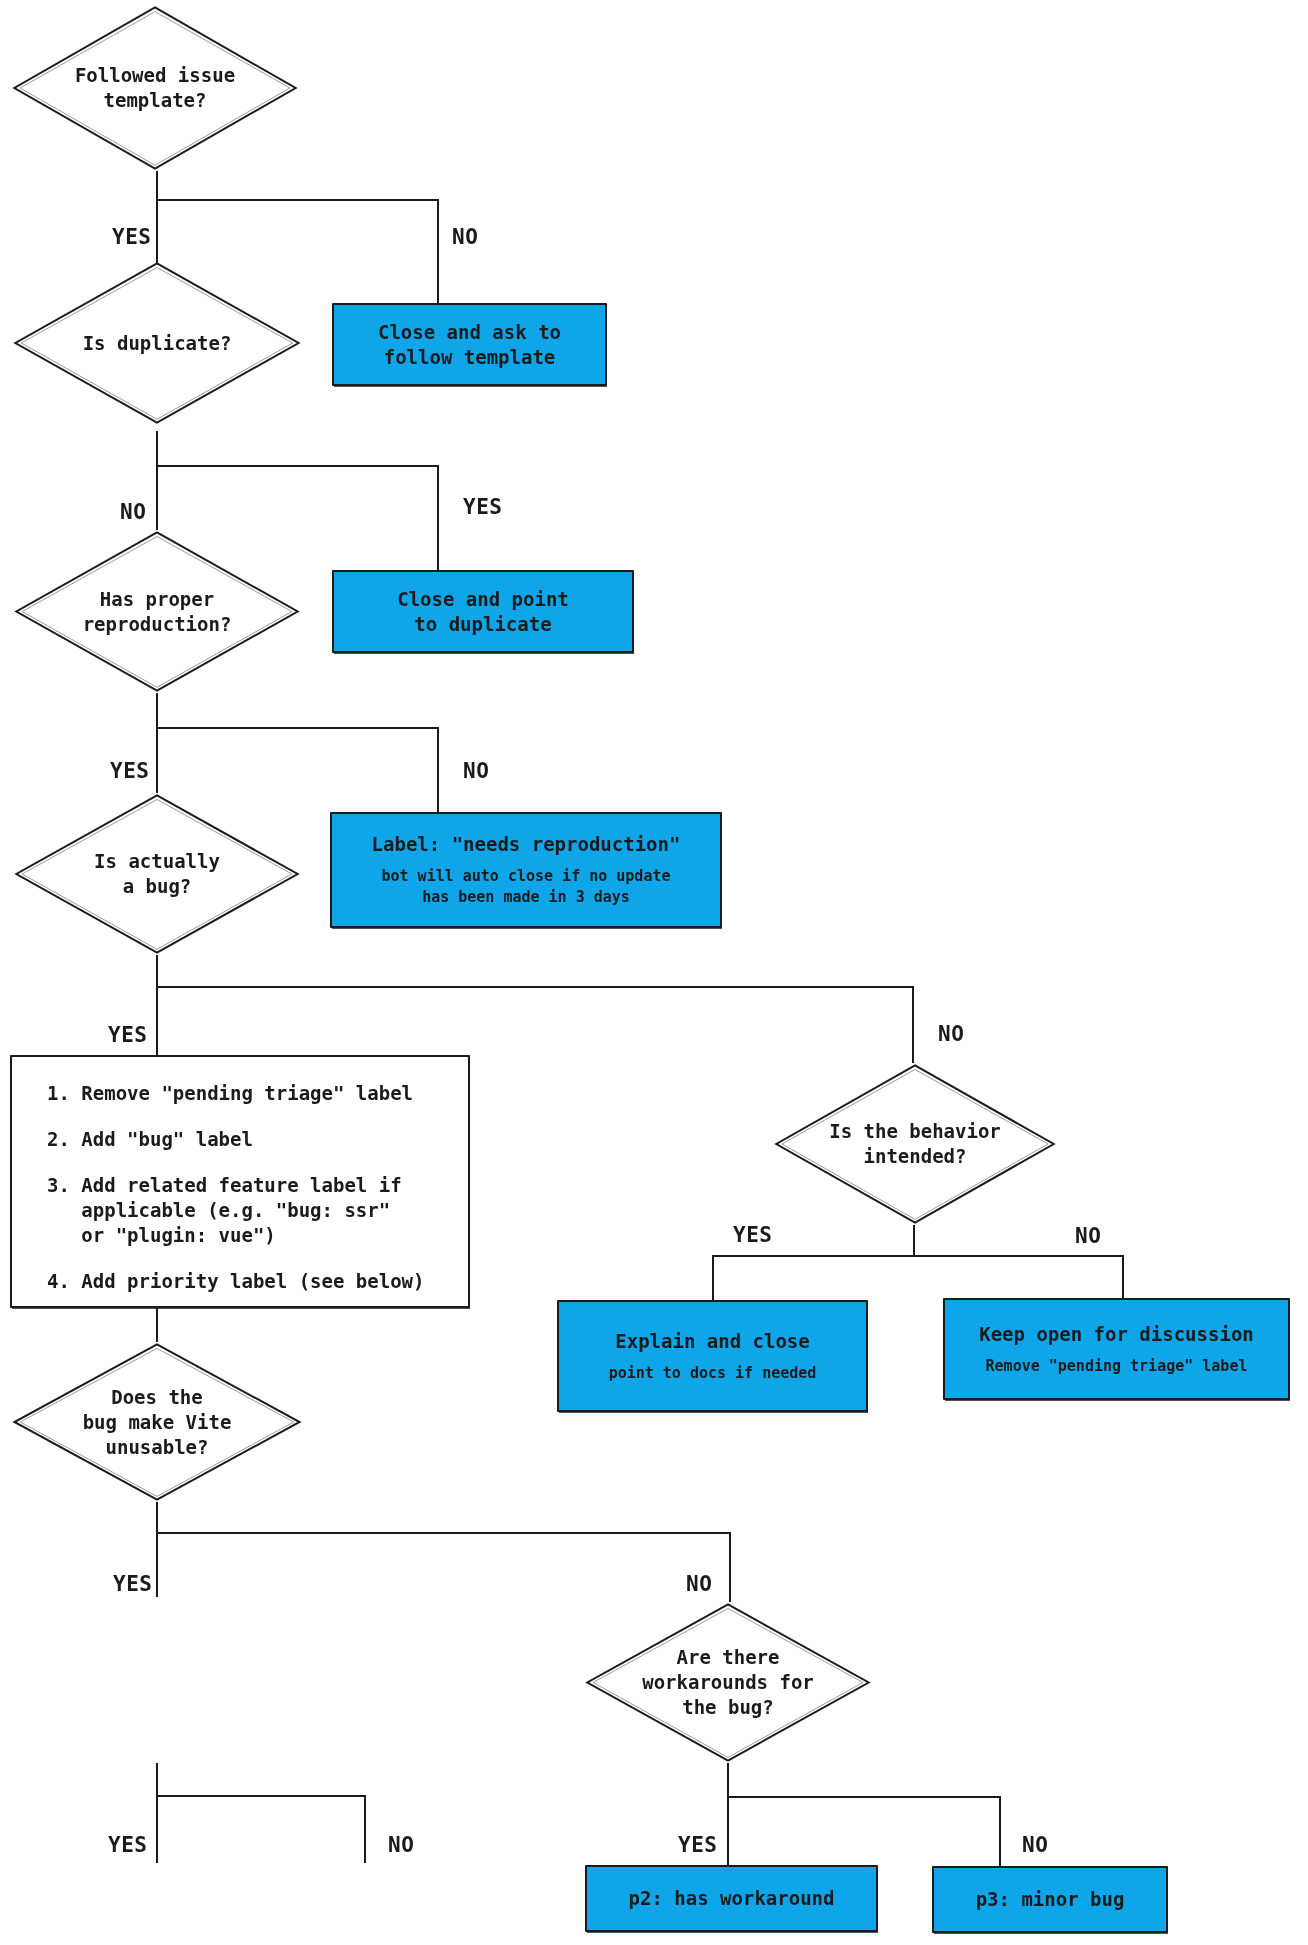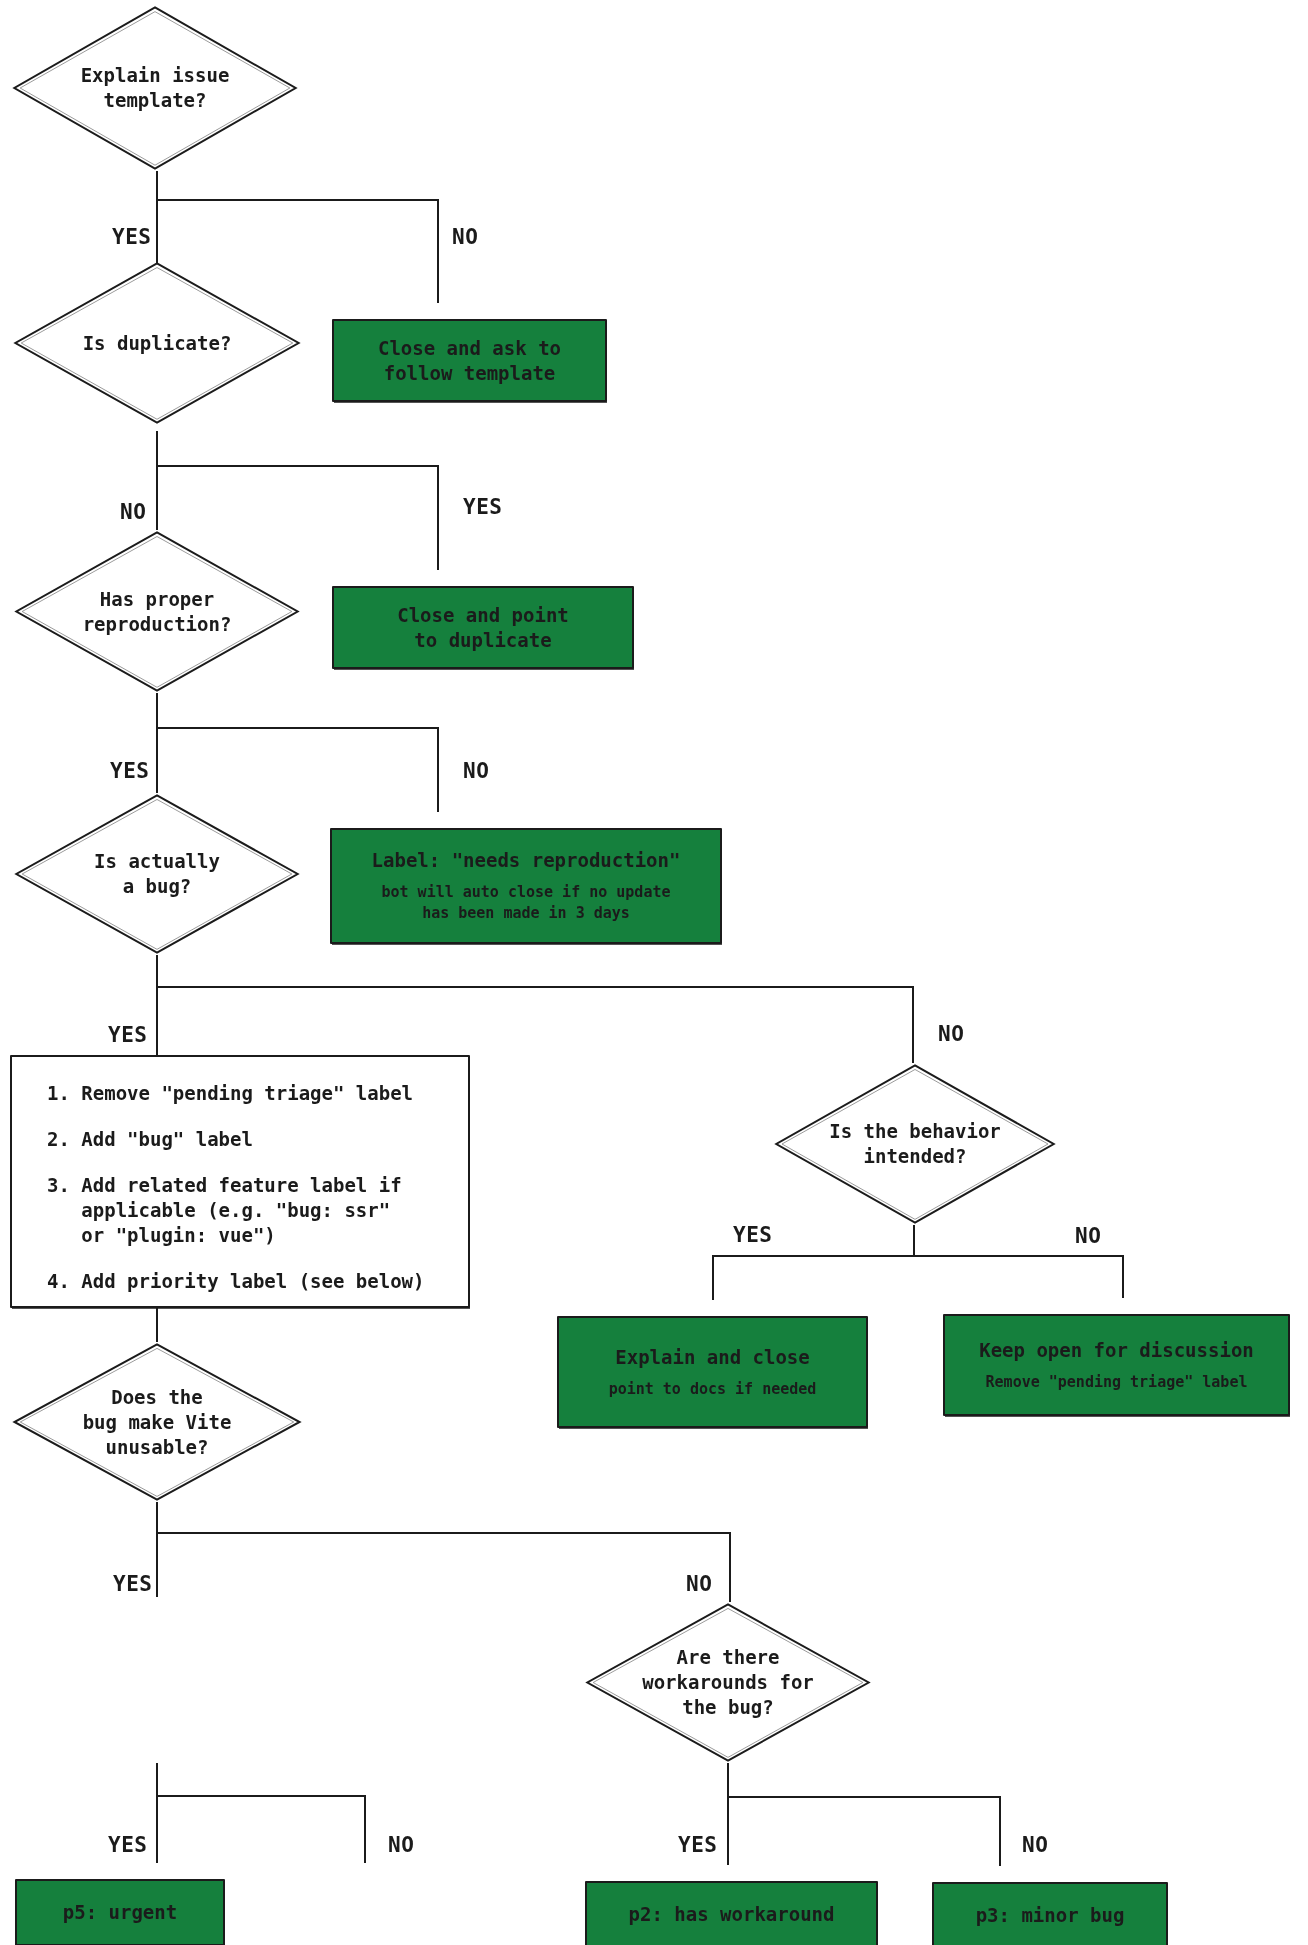--- a/index.html
+++ b/index.html
@@ -19,25 +19,24 @@
   .diamond{position:absolute;}
   .diamond svg{position:absolute;inset:0;width:100%;height:100%;}
   .diamond .lbl{
     position:absolute;inset:0;display:flex;align-items:center;justify-content:center;
     text-align:center;white-space:pre-line;
     font-size:19px;line-height:25px;font-weight:600;
   }
   
   .node-box{
     position:absolute;box-sizing:border-box;
-    background:#15803d;border:2px solid #1b1b1b;border-radius:1px;
+    background:#0ea5e9;border:2px solid #1b1b1b;border-radius:1px;
     box-shadow:1px 2px 0 -1px rgba(27,27,27,0.75);
     display:flex;flex-direction:column;align-items:center;justify-content:center;
     text-align:center;
-    margin-top:16px;
   }
   .node-box .title{font-size:19px;line-height:25px;font-weight:600;white-space:pre-line;}
   .node-box .subtitle{font-size:15px;line-height:21px;font-weight:600;white-space:pre-line;margin-top:9px;}
   
   .list-box{
     position:absolute;box-sizing:border-box;
     background:#fff;border:2px solid #1b1b1b;border-radius:1px;
     box-shadow:1px 2px 0 -1px rgba(27,27,27,0.75);
     display:flex;flex-direction:column;gap:21px;
     padding:24px 10px 0 35px;
@@ -87,21 +86,21 @@
 
   <div class="line v" style="left:727px;top:1763px;height:102px"></div>
   <div class="line h" style="left:728px;top:1796px;width:273px"></div>
   <div class="line v" style="left:999px;top:1796px;height:70px"></div>
 
   <div class="diamond" style="left:10px;top:5px;width:290px;height:166px">
     <svg viewBox="0 0 100 100" preserveAspectRatio="none">
       <polygon points="50,1.5 98.5,50 50,98.5 1.5,50" fill="#ffffff" stroke="#1b1b1b" stroke-width="2" vector-effect="non-scaling-stroke"></polygon>
       <polygon points="50,4 96.5,50 50,96.5 3.5,50" fill="none" stroke="#1b1b1b" stroke-width="0.8" opacity="0.55" vector-effect="non-scaling-stroke"></polygon>
     </svg>
-    <div class="lbl">Explain issue
+    <div class="lbl">Followed issue
 template?</div>
   </div>
 
   <div class="diamond" style="left:11px;top:261px;width:292px;height:164px">
     <svg viewBox="0 0 100 100" preserveAspectRatio="none">
       <polygon points="50,1.5 98.5,50 50,98.5 1.5,50" fill="#ffffff" stroke="#1b1b1b" stroke-width="2" vector-effect="non-scaling-stroke"></polygon>
       <polygon points="50,4 96.5,50 50,96.5 3.5,50" fill="none" stroke="#1b1b1b" stroke-width="0.8" opacity="0.55" vector-effect="non-scaling-stroke"></polygon>
     </svg>
     <div class="lbl">Is duplicate?</div>
   </div>
@@ -182,23 +181,20 @@
   <div class="node-box" style="left:557px;top:1300px;width:311px;height:112px">
     <div class="title">Explain and close</div>
     <div class="subtitle">point to docs if needed</div>
   </div>
 
   <div class="node-box" style="left:943px;top:1298px;width:347px;height:102px">
     <div class="title">Keep open for discussion</div>
     <div class="subtitle">Remove "pending triage" label</div>
   </div>
 
-  <div class="node-box" style="left:15px;top:1863px;width:210px;height:67px">
-    <div class="title">p5: urgent</div>
-  </div>
 
 
   <div class="node-box" style="left:585px;top:1865px;width:293px;height:67px">
     <div class="title">p2: has workaround</div>
   </div>
 
   <div class="node-box" style="left:932px;top:1866px;width:236px;height:67px">
     <div class="title">p3: minor bug</div>
   </div>
 

